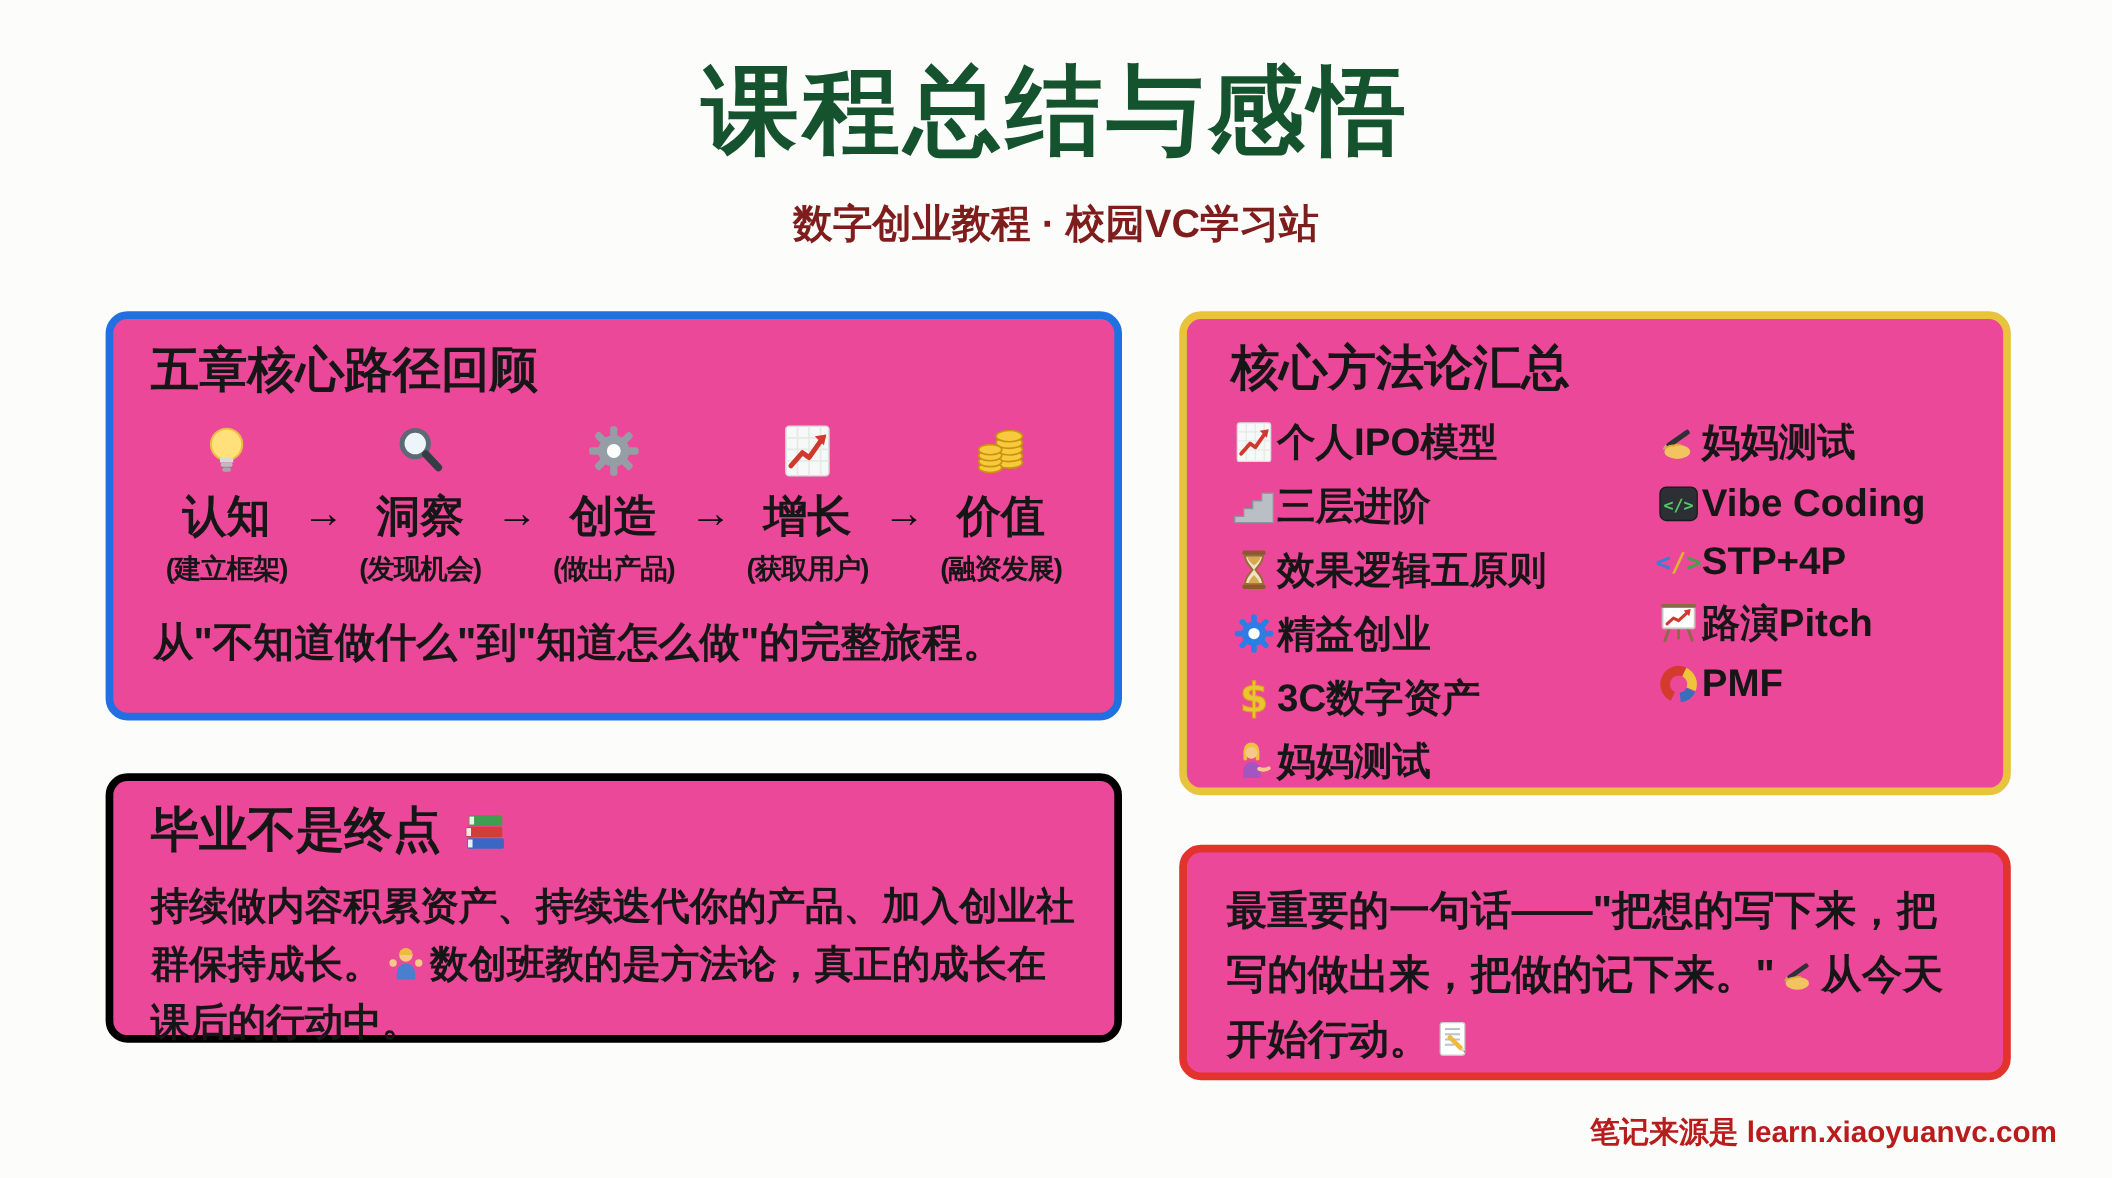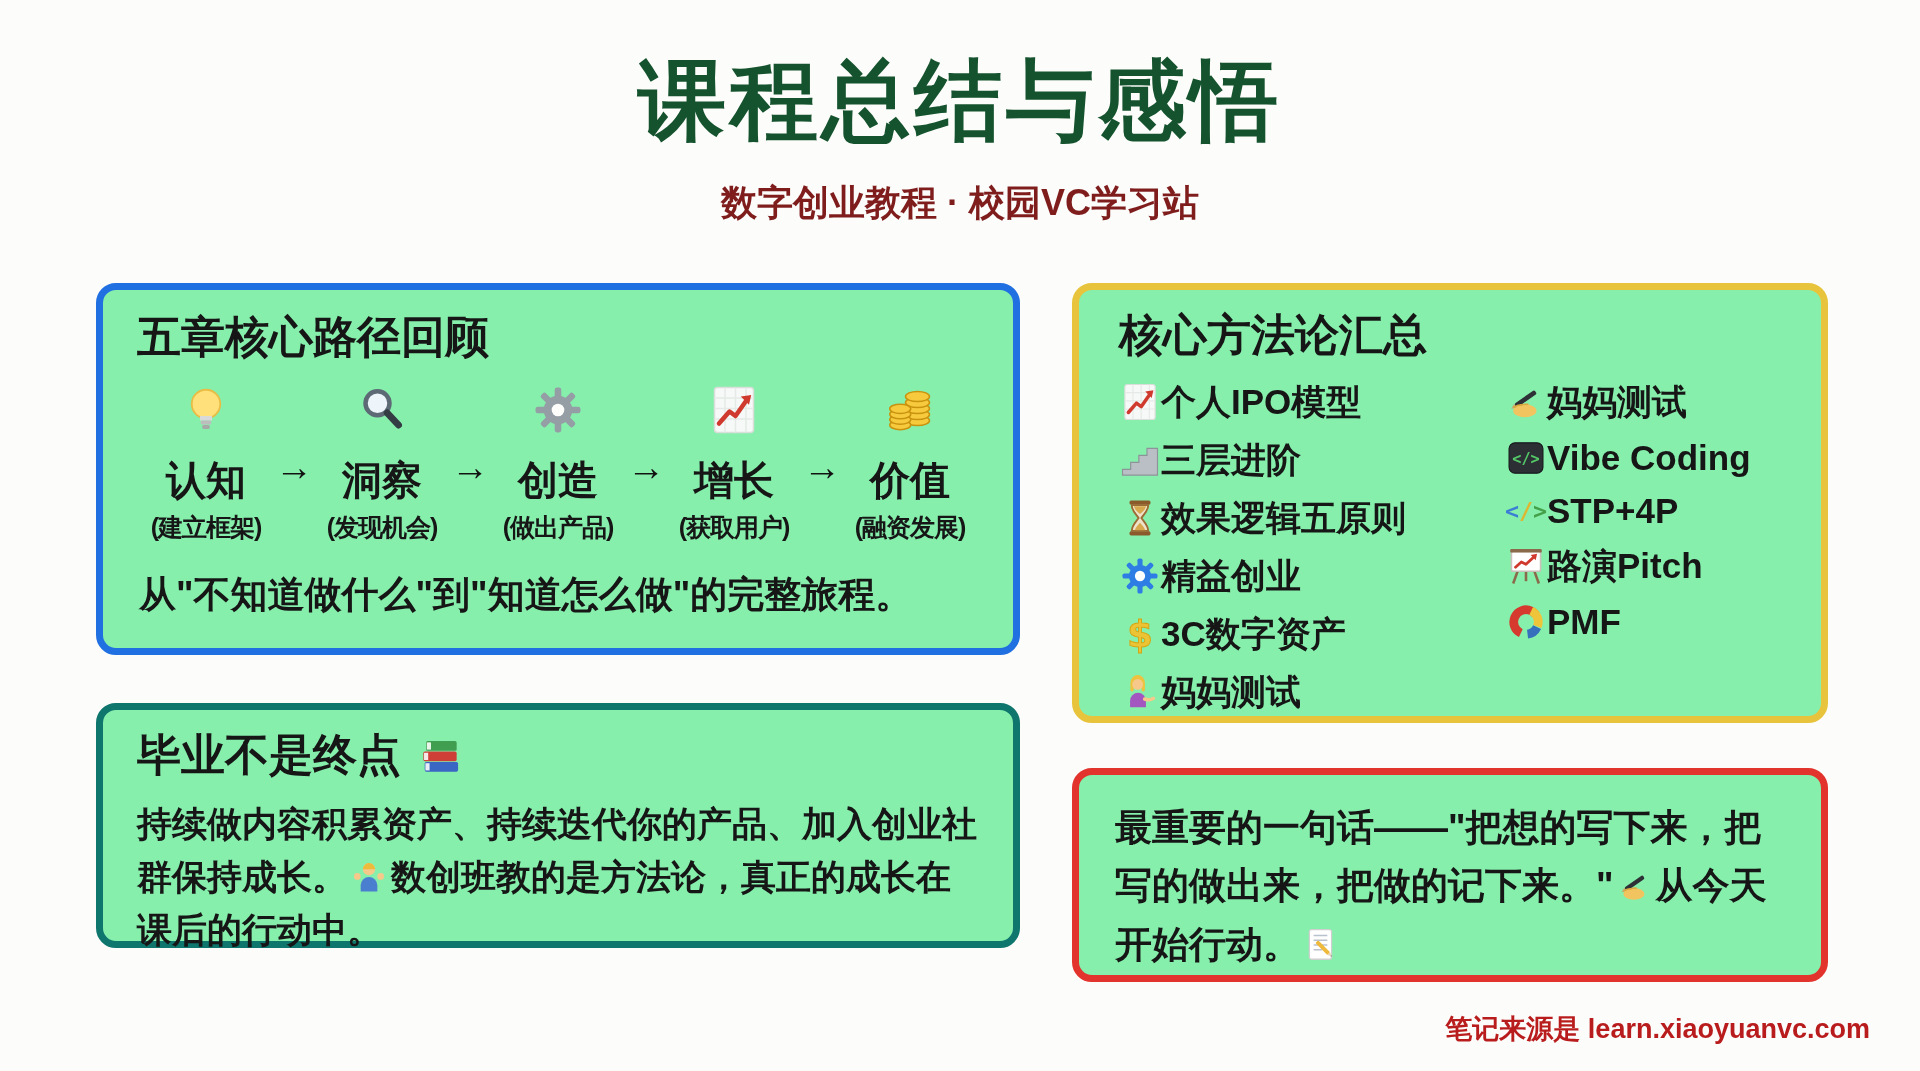--- a/index.html
+++ b/index.html
@@ -10,31 +10,31 @@
     font-family: "Liberation Sans", "DejaVu Sans", sans-serif;
   }
   .page-title {
     margin: 0; padding-top: 42px; text-align: center;
     font-size: 88px; font-weight: 800; letter-spacing: 4px; color: #14532d;
   }
   .page-subtitle {
     margin-top: 18px; text-align: center;
     font-size: 36px; font-weight: 700; color: #7f1d1d;
   }
-  .box { position: absolute; background: #86efac; border-radius: 20px; }
+  .box { position: absolute; background: #ec4899; border-radius: 20px; }
   .box-review     { left: 96px;  top: 283px; width: 924px; height: 372px; border: 7px solid #2170e2; padding: 22px 34px; }
-  .box-graduation { left: 96px;  top: 703px; width: 924px; height: 245px; border: 7px solid #0f766e; padding: 20px 34px; }
+  .box-graduation { left: 96px;  top: 703px; width: 924px; height: 245px; border: 7px solid #000000; padding: 20px 34px; }
   .box-methods    { left: 1072px; top: 283px; width: 756px; height: 440px; border: 7px solid #e7c43c; padding: 20px 40px; }
   .box-action     { left: 1072px; top: 768px; width: 756px; height: 214px; border: 7px solid #e2332d; padding: 24px 36px; }
   .box h2 { margin: 0; font-size: 44px; font-weight: 800; line-height: 1.15; }
   
   .flow { display: flex; align-items: flex-start; margin-top: 20px; }
   .step { width: 152px; display: flex; flex-direction: column; align-items: center; }
   .step .ic { width: 54px; height: 54px; }
-  .step-label { font-size: 40px; font-weight: 800; margin-top: 16px; white-space: nowrap; }
+  .step-label { font-size: 40px; font-weight: 800; margin-top: 5px; white-space: nowrap; }
   .step-sub { font-size: 25px; font-weight: 600; margin-top: 3px; letter-spacing: -1px; white-space: nowrap; }
   .flow-arrow { width: 42px; text-align: center; font-size: 38px; font-weight: 700; padding-top: 63px; color: #111; }
   .review-summary { margin: 26px 0 0 2px; font-size: 37px; font-weight: 800; }
   
   .grad-title { display: flex; align-items: center; gap: 14px; }
   .grad-title .ic { width: 50px; height: 50px; }
   .grad-body { margin: 16px 0 0; font-size: 35px; font-weight: 700; line-height: 1.52; }
   .inline-ic { width: 40px; height: 40px; vertical-align: -8px; margin: 0 2px; }
   
   .method-cols { display: flex; margin-top: 18px; }

